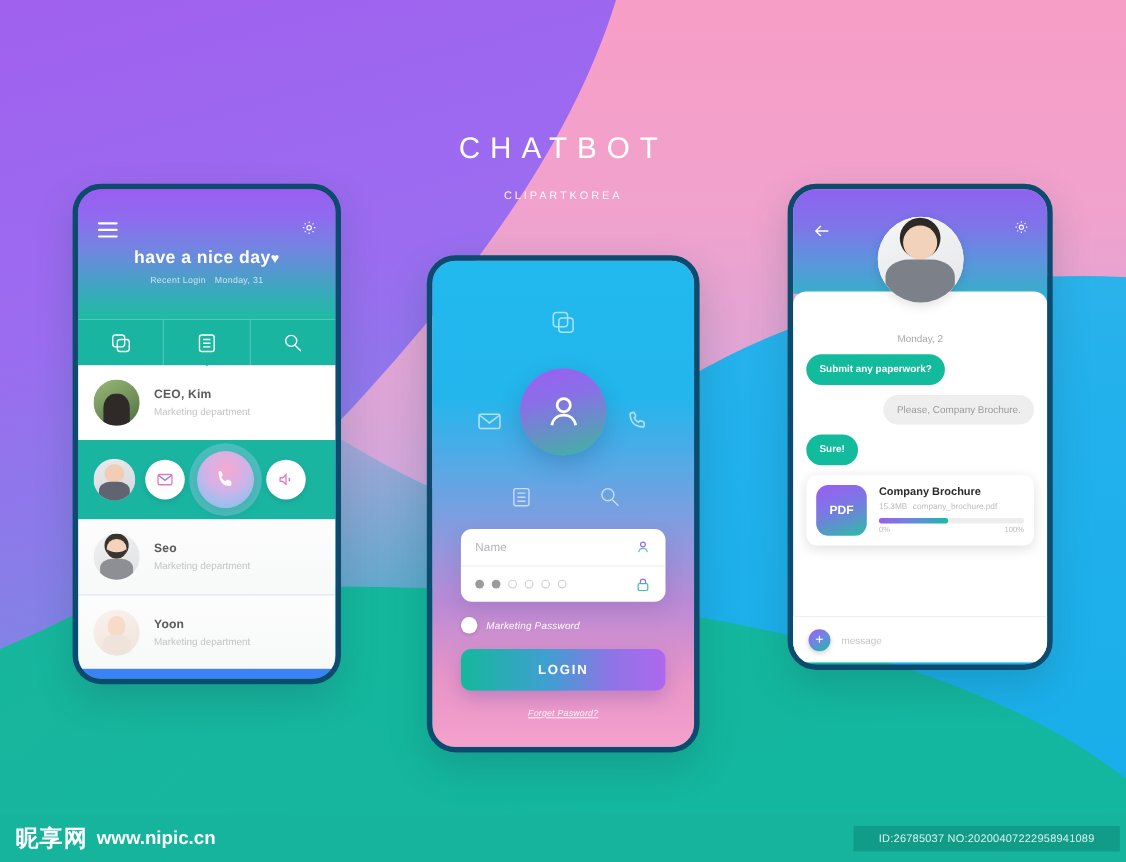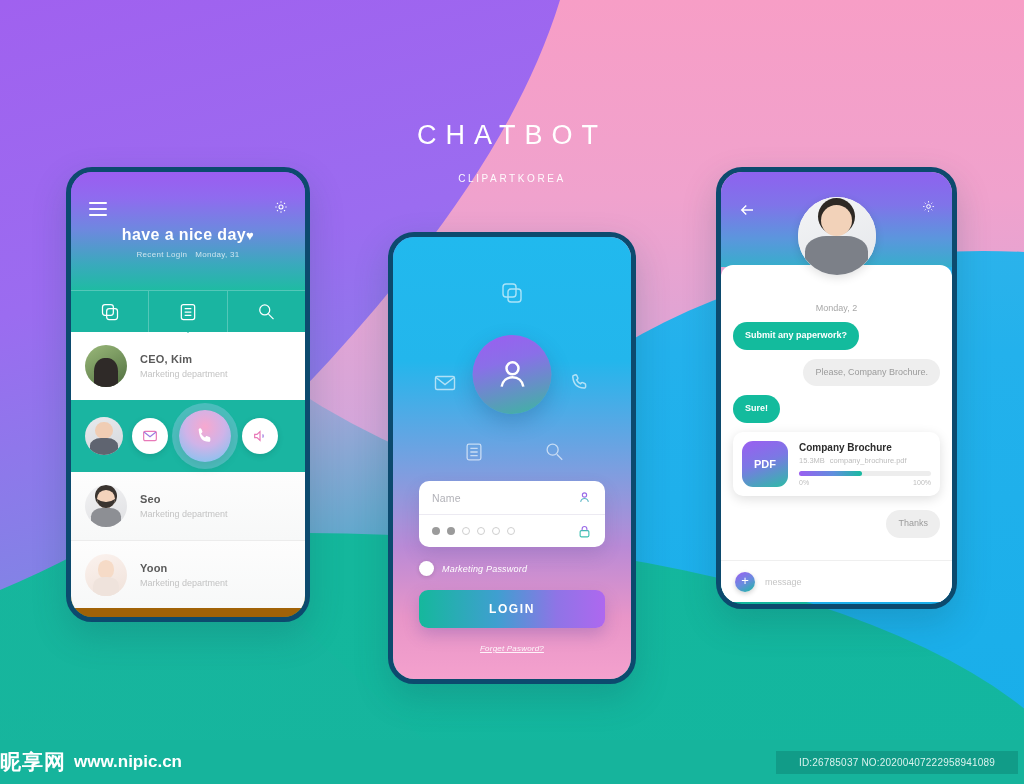--- a/index.html
+++ b/index.html
@@ -86,21 +86,21 @@
     border-right: 1px solid rgba(255,255,255,.25);
     border-top: 1px solid rgba(255,255,255,.25);
   }
   .lp-tab:last-child { border-right: none; }
   .lp-caret {
     position: absolute; left: 50%; bottom: -1px; transform: translateX(-50%);
     width: 0; height: 0; border-left: 7px solid transparent; border-right: 7px solid transparent;
     border-top: 7px solid #1ab5a1; z-index: 3;
   }
 
-  .lp-body { background: #a16207; height: calc(100% - 160px); position: relative; }
+  .lp-body { background: #3b82f6; height: calc(100% - 160px); position: relative; }
   .contact-card {
     background: #fff; display: flex; align-items: center; padding: 12px 14px;
     height: 68px;
   }
   .contact-card.alt { background: linear-gradient(180deg,#fdfdfd 0%, #f7f8f8 100%); }
   .contact-card + .contact-card.alt { border-top: 1px solid #ececec; }
   .c-avatar {
     width: 42px; height: 42px; border-radius: 50%; flex: 0 0 42px; margin-right: 13px;
     overflow: hidden; position: relative;
   }
@@ -237,21 +237,21 @@
     box-shadow: 0 2px 5px rgba(0,0,0,.18);
   }
   .msg-ph { font-size: 9px; color: #c5c5c5; margin-left: 10px; }
 
   
   #footer {
     position: absolute; left: 0; bottom: 0; width: 1024px; height: 44px;
     background: #16b49c; z-index: 20; display: flex; align-items: center;
   }
   .fw-logo {
-    color: #fff; font-size: 21px; font-weight: 700;
+    margin-left: 14px; color: #fff; font-size: 21px; font-weight: 700;
     font-family: "DejaVu Sans", sans-serif; letter-spacing: 1px;
   }
   .fw-url { color: #fff; font-size: 17px; margin-left: 8px; font-weight: 600; }
   .fw-id {
     margin-left: auto; margin-right: 6px; background: #119c88; color: #d9f3ee;
     font-size: 10px; padding: 6px 23px; letter-spacing: .2px;
   }
 
   
   .ph { position:absolute; inset:0; }
@@ -512,23 +512,20 @@
           <div class="track">
             <div class="fill" id="progress-fill" style="width: 48%;"></div>
           </div>
           <div class="pct-row">
             <span>0%</span>
             <span>100%</span>
           </div>
         </div>
       </div>
 
-      <div class="bub-row right" style="margin-top:14px">
-        <div class="bubble bub-them">Thanks</div>
-      </div>
 
       <div class="msg-bar">
         <div class="plus-btn">+</div>
         <div class="msg-ph">message</div>
       </div>
     </div>
   </div>
 
   <div id="footer">
     <div class="fw-logo">昵享网</div>

